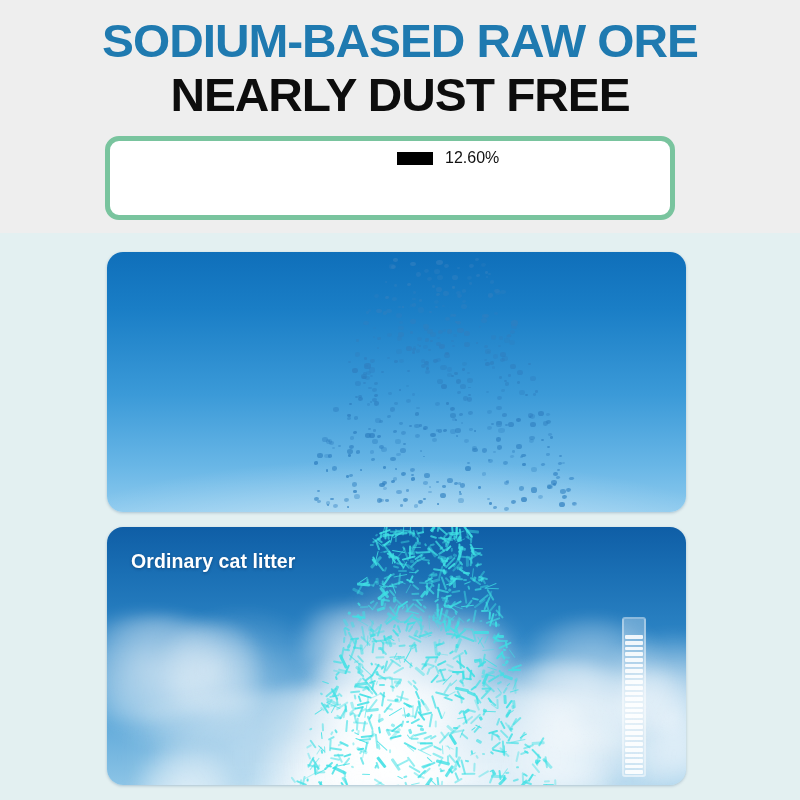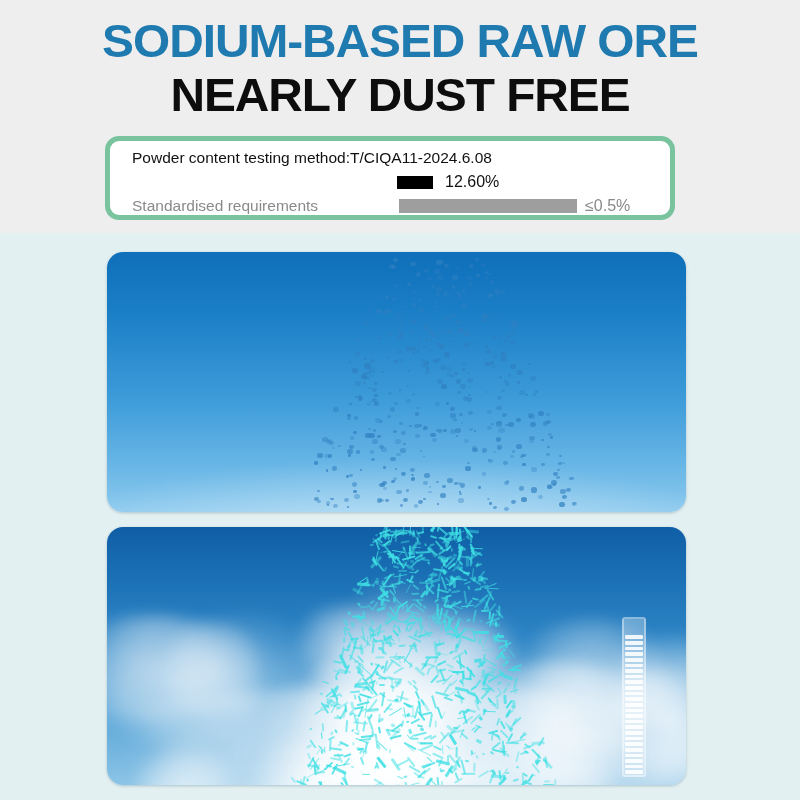--- a/index.html
+++ b/index.html
@@ -150,34 +150,26 @@
 <body>
 
 <div class="header-band">
   <div class="title-1">SODIUM-BASED RAW ORE</div>
   <div class="title-2">NEARLY DUST FREE</div>
 </div>
 
 <div class="info-card">
   <div class="info-inner">
 
-    <div class="info-line method">
-      <span>Powder content testing method:T/CIQA11-2024.6.08</span>
-    </div>
 
     <div class="info-line">
       <span class="bar-black"></span>
       <span class="val-black">12.60%</span>
     </div>
 
-    <div class="info-line req">
-      <span class="row-label">Standardised requirements</span>
-      <span class="bar-gray"></span>
-      <span class="val-gray">≤0.5%</span>
-    </div>
 
   </div>
 </div>
 
 <div class="panel panel-1">
   <div class="sky sky-1"></div>
   <div class="dust" id="dust1">
       <i style="left: 58.3985%; top: 38.4866%; width: 3.5944px; height: 2.94741px; background: rgb(47, 127, 192); opacity: 0.74; border-radius: 50% 45% 55% 50%;"></i>
       <i style="left: 57.9593%; top: 29.5489%; width: 3.81822px; height: 3.13094px; background: rgb(47, 127, 192); opacity: 0.38; border-radius: 50% 45% 55% 50%;"></i>
       <i style="left: 50.3445%; top: 20.6502%; width: 2.32431px; height: 1.90593px; background: rgb(47, 127, 192); opacity: 0.43; border-radius: 50% 45% 55% 50%;"></i>
@@ -1534,20 +1526,23 @@
       <i style="left: 50.511%; top: 45.6652%; width: 6.60062px; height: 1.66788px; background: rgb(63, 224, 228); border-radius: 1px; opacity: 0.62; transform: rotate(175deg);"></i>
       <i style="left: 75.6973%; top: 99.8897%; width: 4.4825px; height: 2.66411px; background: rgb(63, 224, 228); border-radius: 1px; opacity: 0.69; transform: rotate(34deg);"></i>
       <i style="left: 56.6309%; top: 0.808576%; width: 13.7052px; height: 1.72205px; background: rgb(63, 224, 228); border-radius: 1px; opacity: 0.73; transform: rotate(40deg);"></i>
       <i style="left: 64.0352%; top: 27.1853%; width: 11.6926px; height: 2.29413px; background: rgb(63, 224, 228); border-radius: 1px; opacity: 0.57; transform: rotate(141deg);"></i>
       <i style="left: 54.6788%; top: 74.3415%; width: 13.5075px; height: 2.29539px; background: rgb(63, 224, 228); border-radius: 1px; opacity: 0.63; transform: rotate(100deg);"></i>
       <i style="left: 66.0556%; top: 94.1633%; width: 4.48328px; height: 1.47997px; background: rgb(63, 224, 228); border-radius: 1px; opacity: 0.83; transform: rotate(153deg);"></i>
       <i style="left: 50.7769%; top: 5.55255%; width: 8.58092px; height: 1.84473px; background: rgb(63, 224, 228); border-radius: 1px; opacity: 0.43; transform: rotate(171deg);"></i>
       <i style="left: 54.7759%; top: 40.2299%; width: 3.5464px; height: 2.33843px; background: rgb(63, 224, 228); border-radius: 1px; opacity: 0.54; transform: rotate(31deg);"></i>
       <i style="left: 58.7114%; top: 14.7327%; width: 9.06191px; height: 2.19287px; background: rgb(63, 224, 228); border-radius: 1px; opacity: 0.89; transform: rotate(140deg);"></i>
     </div>
+  <div class="panel-caption">
+    <div>Ordinary cat litter</div>
+  </div>
   <div class="gauge gauge-2" id="gauge2" style="top: 90px; height: 160px;">
       <div class="seg" style="flex: 0 0 3.64px;"></div>
       <div class="seg" style="flex: 0 0 3.64px;"></div>
       <div class="seg" style="flex: 0 0 3.64px;"></div>
       <div class="seg" style="flex: 0 0 3.64px;"></div>
       <div class="seg" style="flex: 0 0 3.64px;"></div>
       <div class="seg" style="flex: 0 0 3.64px;"></div>
       <div class="seg" style="flex: 0 0 3.64px;"></div>
       <div class="seg" style="flex: 0 0 3.64px;"></div>
       <div class="seg" style="flex: 0 0 3.64px;"></div>

